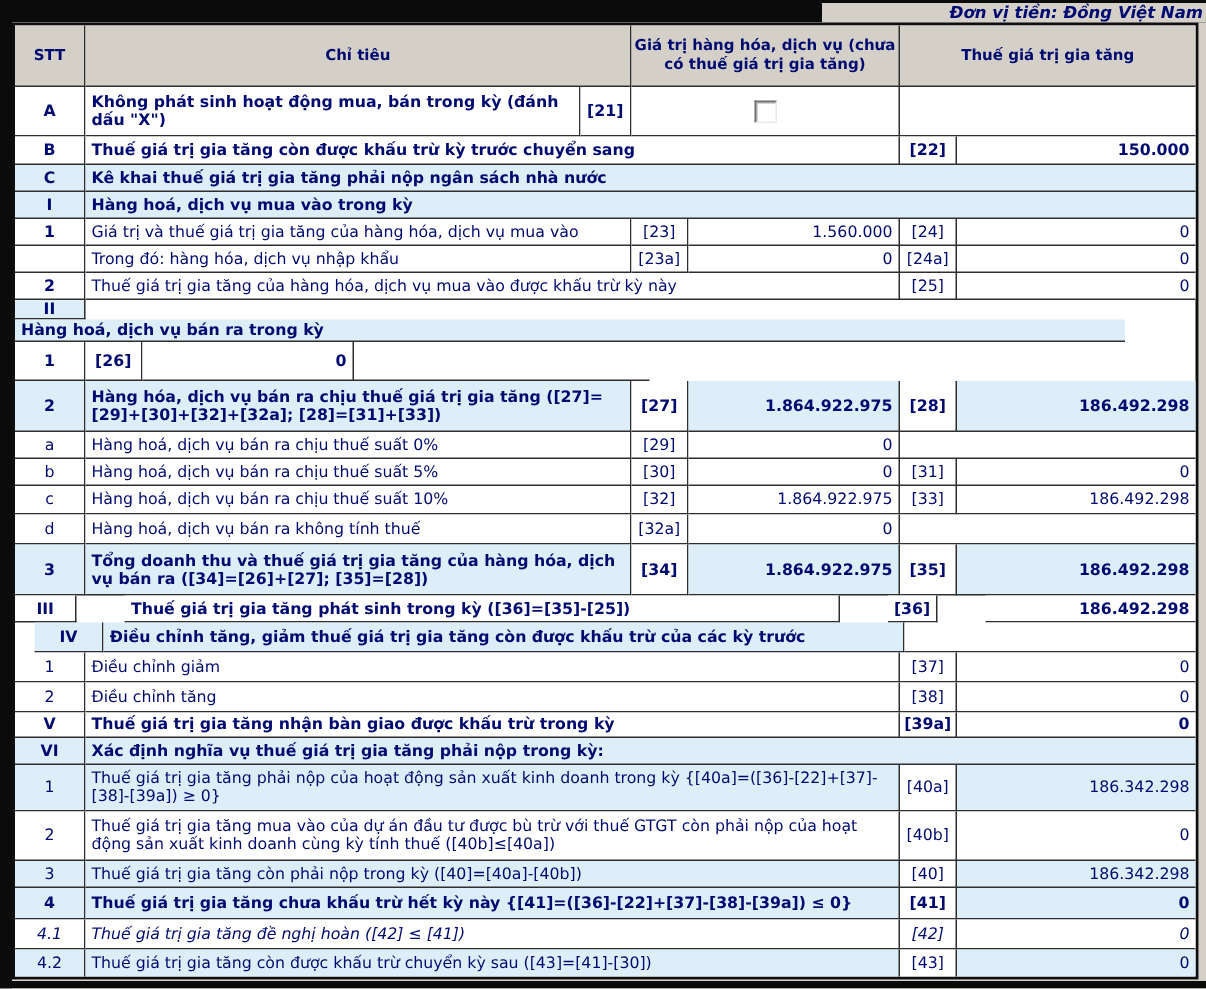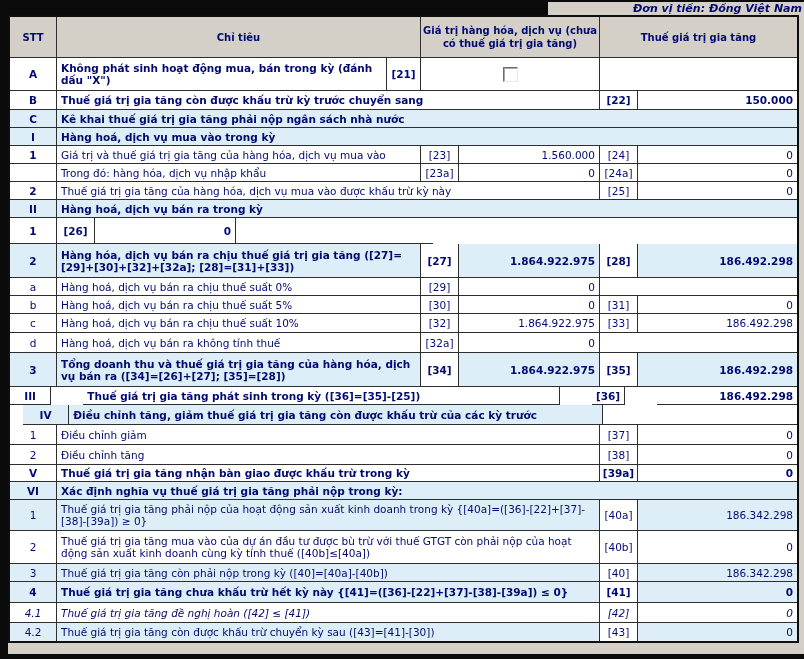--- a/index.html
+++ b/index.html
@@ -98,21 +98,21 @@
           <div class="cell c-val w-val1">0</div>
           <div class="cell c-code w-code2">[24a]</div>
           <div class="cell c-val w-val2">0</div>
         </div>
         <div class="trow" style="min-height: 18px;">
           <div class="cell c-stt sttbold">2</div>
           <div class="cell c-label w-label-full">Thuế giá trị gia tăng của hàng hóa, dịch vụ mua vào được khấu trừ kỳ này</div>
           <div class="cell c-code w-code2">[25]</div>
           <div class="cell c-val w-val2">0</div>
         </div>
-        <div class="trow tint boldrow" style="min-height: 18px;">
+        <div class="trow tint boldrow" style="min-height: 18px; flex-direction: column;">
           <div class="cell c-stt">II</div>
           <div class="cell c-label w-label-section">Hàng hoá, dịch vụ bán ra trong kỳ</div>
         </div>
         <div class="trow boldrow" style="min-height: 26px;">
           <div class="cell c-stt">1</div>
           <div class="cell c-code w-code1">[26]</div>
           <div class="cell c-val w-val1">0</div>
           <div class="cell w-merged" style="background: rgb(255, 255, 255);"></div>
         </div>
         <div class="trow tint boldrow" style="min-height: 34px;">

